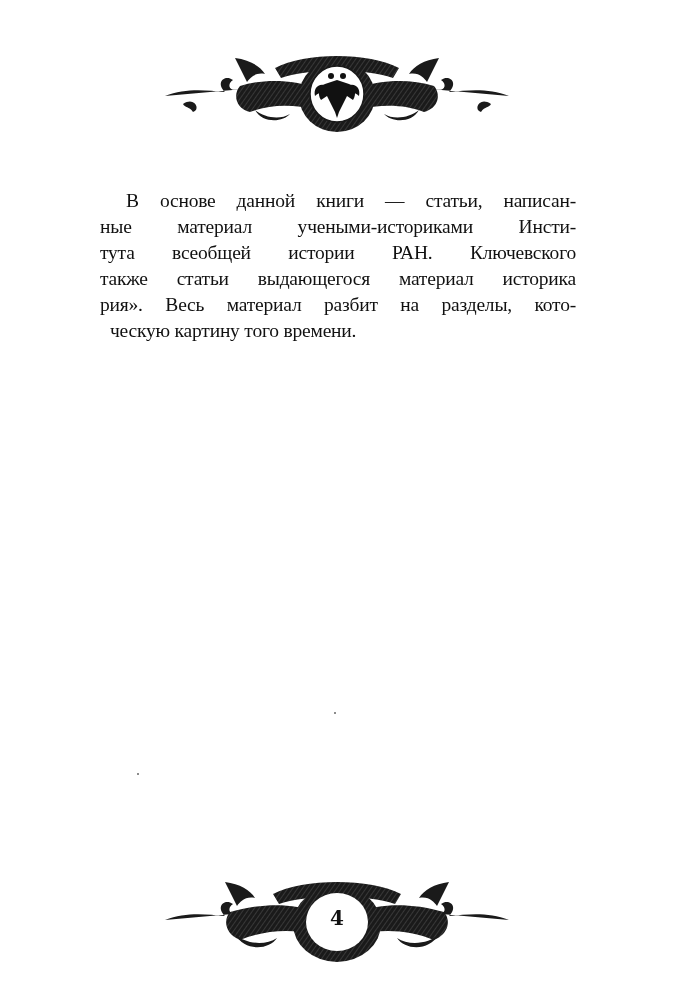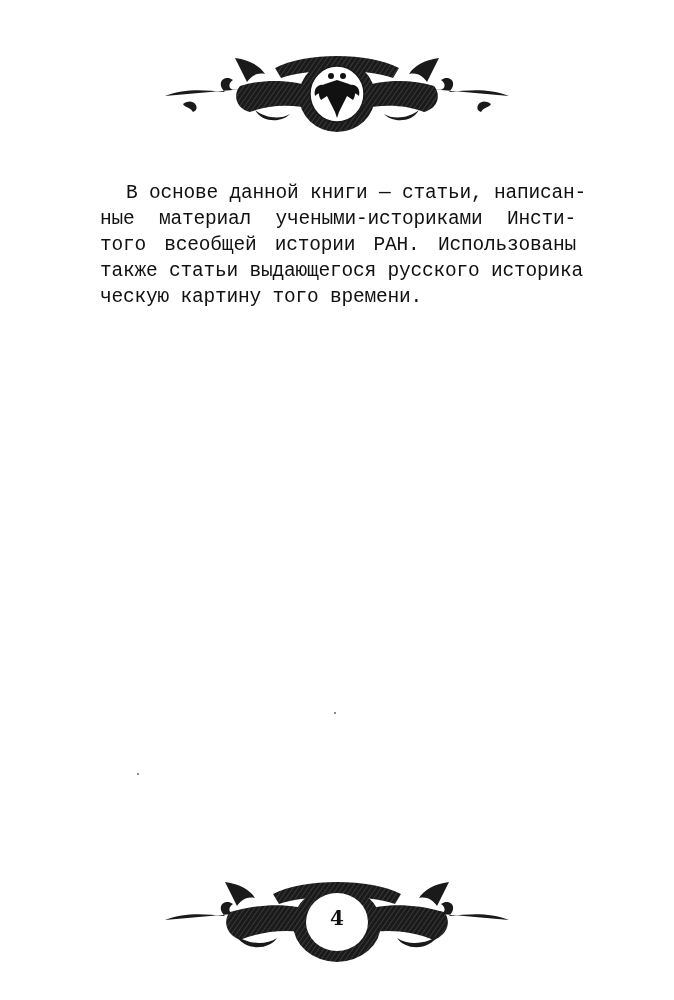--- a/index.html
+++ b/index.html
@@ -33,35 +33,35 @@
       text-align: center;
       font-family: "DejaVu Serif", "Liberation Serif", serif;
       font-weight: bold;
       font-size: 20px;
       color: #111;
     }
 
     .body-text {
       position: absolute;
       left: 100px;
-      top: 180px;
+      top: 188px;
       width: 476px;
-      font-family: Liberation Mono, monospace;
+      font-family: Liberation Serif, serif;
       font-size: 19.5px;
       line-height: 26px;
       letter-spacing: -0.2px;
     }
     .line {
       display: block;
       white-space: nowrap;
       text-align: justify;
       text-align-last: justify;
     }
     .line.first { text-indent: 26px; }
-    .line.last { text-align-last: left; }
+    .line.last { text-align-last: left; margin-left: 10px; }
 
     .speck {
       position: absolute;
       width: 2px;
       height: 2px;
       background: #666;
       border-radius: 50%;
     }
   </style>
 </head>
@@ -100,22 +100,23 @@
       <path d="M182,42 L170,46 C164,48 162,56 166,62 L172,58 L176,66 L180,74 L182,80 L184,74 L188,66 L192,58 L198,62 C202,56 200,48 194,46 Z"></path>
       <path d="M172,48 C164,44 158,50 160,58 C164,54 168,54 172,56 Z"></path>
       <path d="M192,48 C200,44 206,50 204,58 C200,54 196,54 192,56 Z"></path>
     </g>
   </svg>
 </div>
 
 <div class="body-text">
   <span class="line first">В основе данной книги — статьи, написан-</span>
   <span class="line">ные материал учеными-историками Инсти-</span>
-  <span class="line">того всеобщей истории РАН. Использованы</span>
-  <span class="line">также статьи выдающегося русского историка</span>
+  <span class="line">тута всеобщей истории РАН. Ключевского</span>
+  <span class="line">также статьи выдающегося материал историка</span>
+  <span class="line">рия». Весь материал разбит на разделы, кото-</span>
   <span class="line last">ческую картину того времени.</span>
 </div>
 
 <div class="speck" style="left:334px; top:712px;"></div>
 <div class="speck" style="left:137px; top:773px;"></div>
 
 <div class="ornament ornament-bottom">
   <svg viewBox="0 0 364 100">
     <defs>
       <pattern id="hatch2" width="4" height="4" patternUnits="userSpaceOnUse" patternTransform="rotate(35)">

